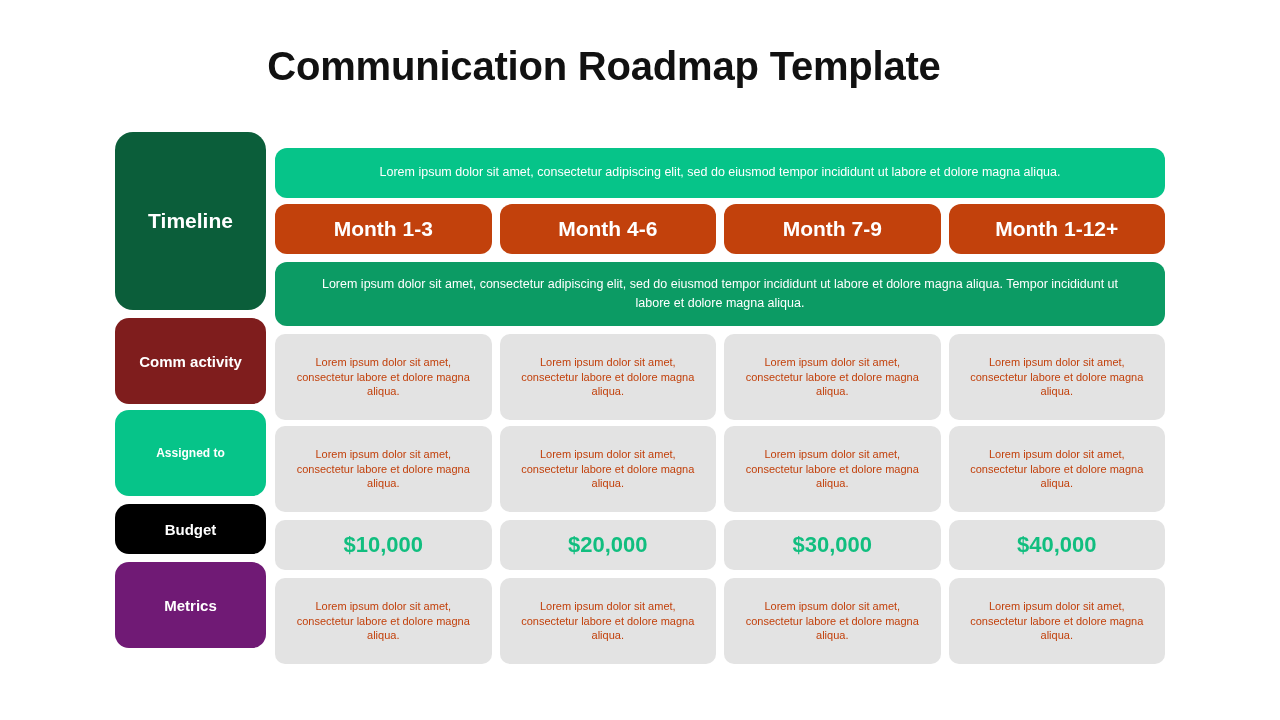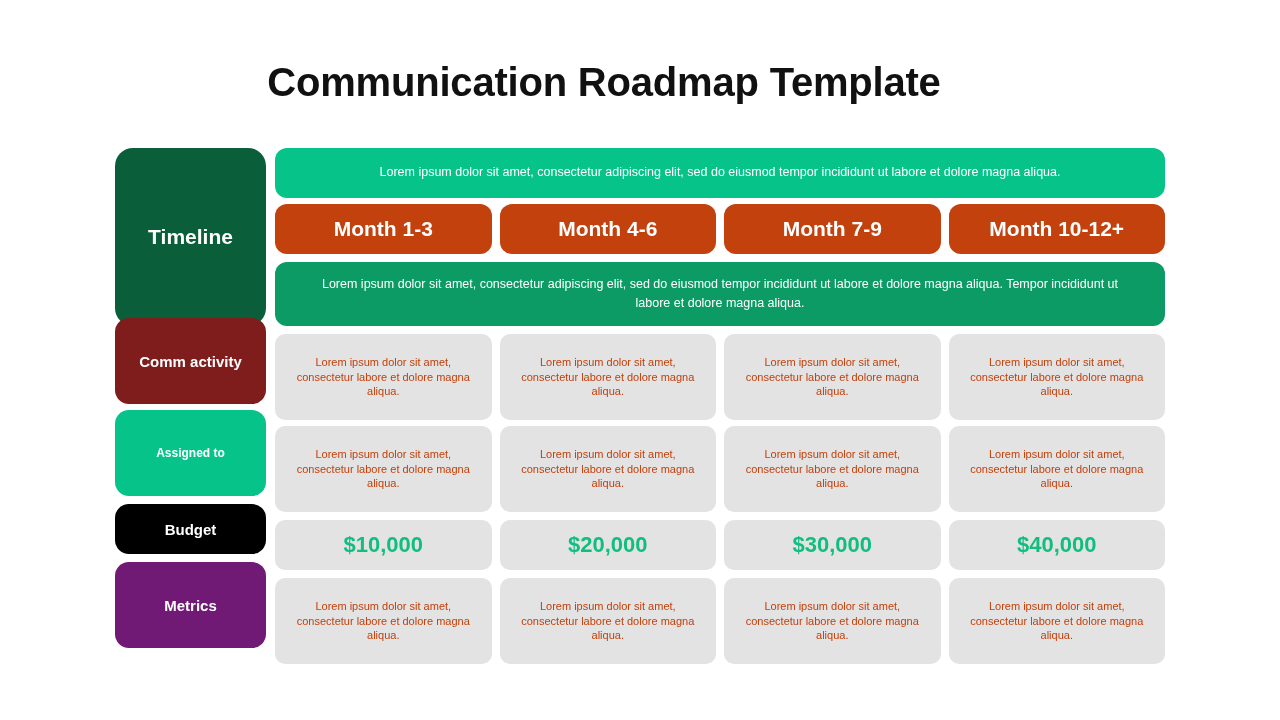--- a/index.html
+++ b/index.html
@@ -17,21 +17,21 @@
 
   .slide {
     position: absolute;
     inset: 0;
   }
 
   
   .slide-title {
     position: absolute;
     left: 0;
-    top: 60px;
+    top: 44px;
     width: 1208px;
     text-align: center;
     font-size: 40px;
     font-weight: bold;
     color: #111111;
     letter-spacing: -0.2px;
     white-space: nowrap;
   }
 
   
@@ -59,21 +59,21 @@
     color: #ffffff;
     font-weight: bold;
     display: flex;
     align-items: center;
     justify-content: center;
     text-align: center;
     box-sizing: border-box;
     padding: 0 6px;
   }
   .row-label.timeline {
-    top: 16px;
+    top: 0;
     height: 178px;
     background: #0B5E3A;
     font-size: 21px;
     border-radius: 18px;
   }
   .row-label.comm {
     top: 186px;
     height: 86px;
     background: #7f1d1d;
     font-size: 15px;
@@ -238,21 +238,21 @@
           <div class="month-pill">
             <span>Month 1-3</span>
           </div>
           <div class="month-pill">
             <span>Month 4-6</span>
           </div>
           <div class="month-pill">
             <span>Month 7-9</span>
           </div>
           <div class="month-pill">
-            <span>Month 10-12+</span>
+            <span>Month 1-12+</span>
           </div>
         </div>
 
         <div class="banner banner-bottom">
           <span class="banner-text">Lorem ipsum dolor sit amet, consectetur adipiscing elit, sed do eiusmod tempor incididunt ut labore et dolore magna aliqua. Tempor incididunt ut labore et dolore magna aliqua.</span>
         </div>
 
       </div>
 
       <div class="data-row r-comm">

